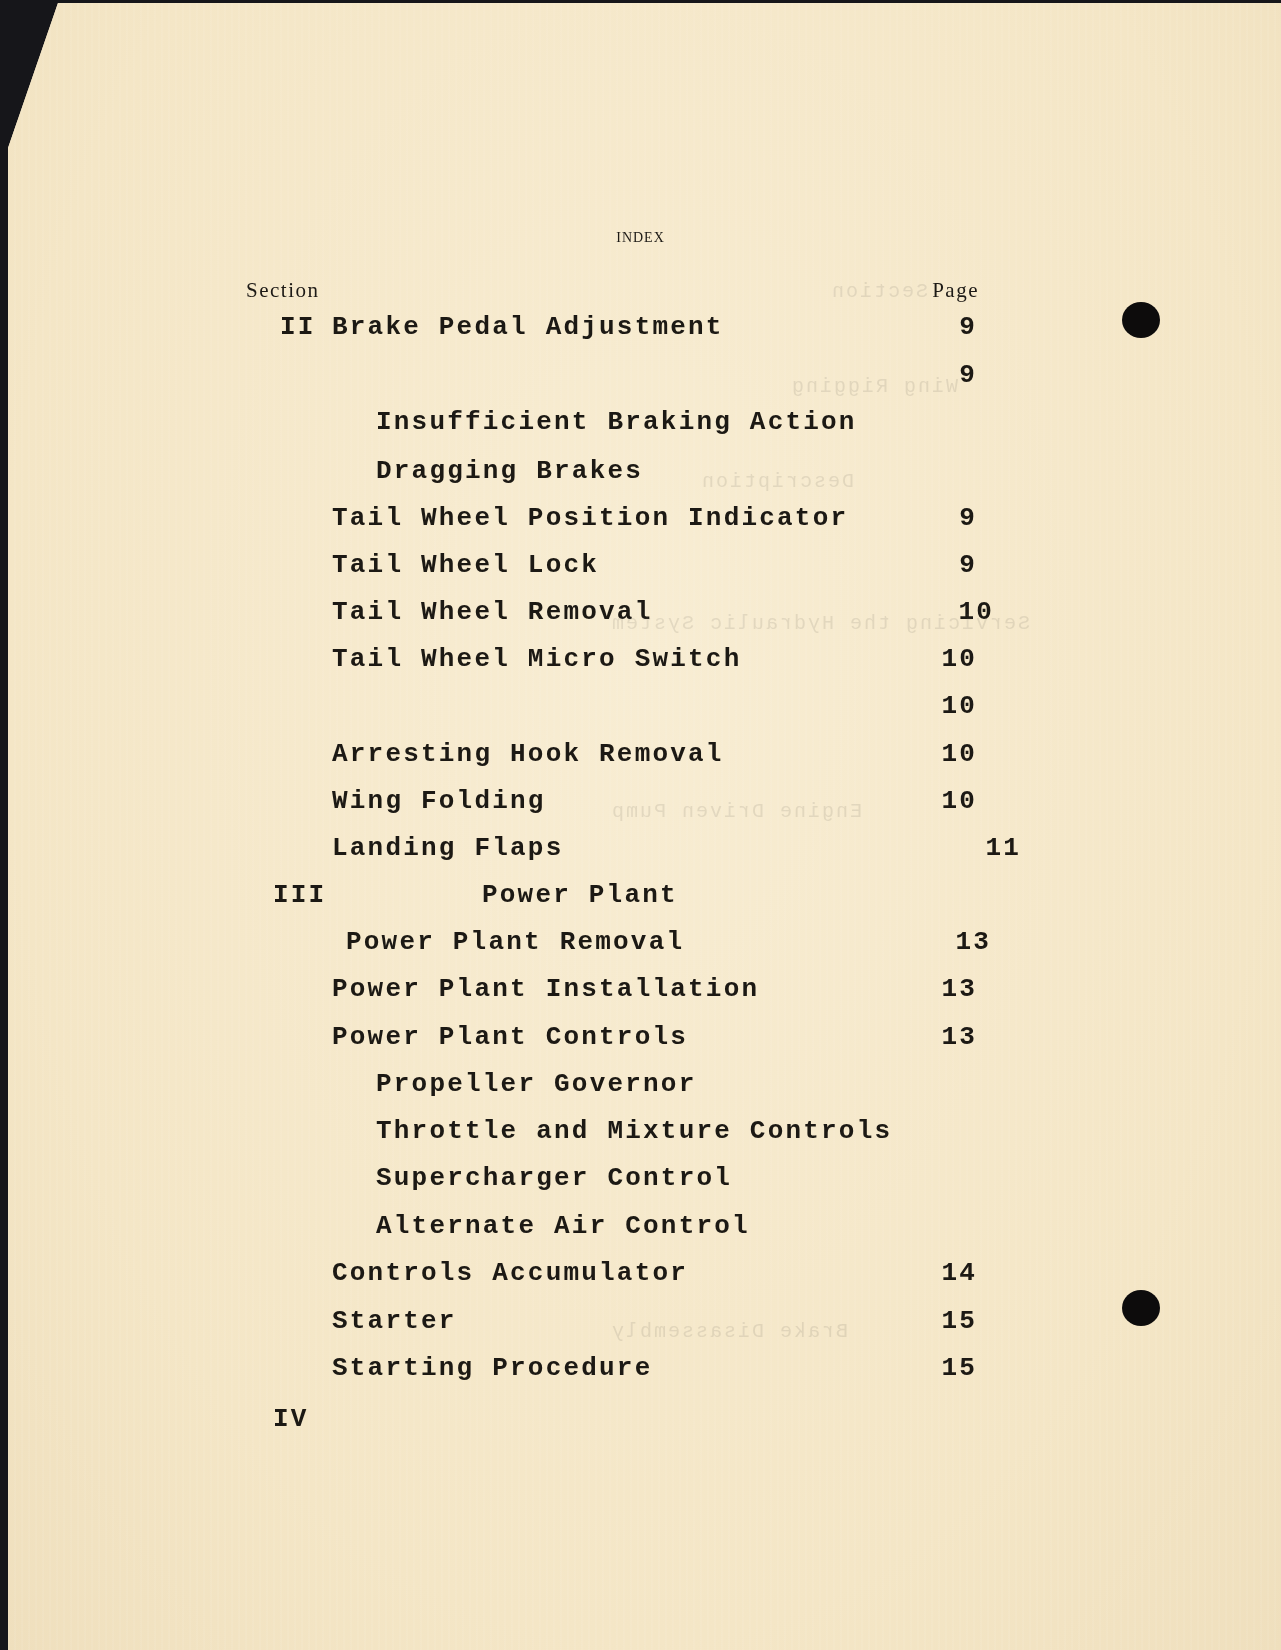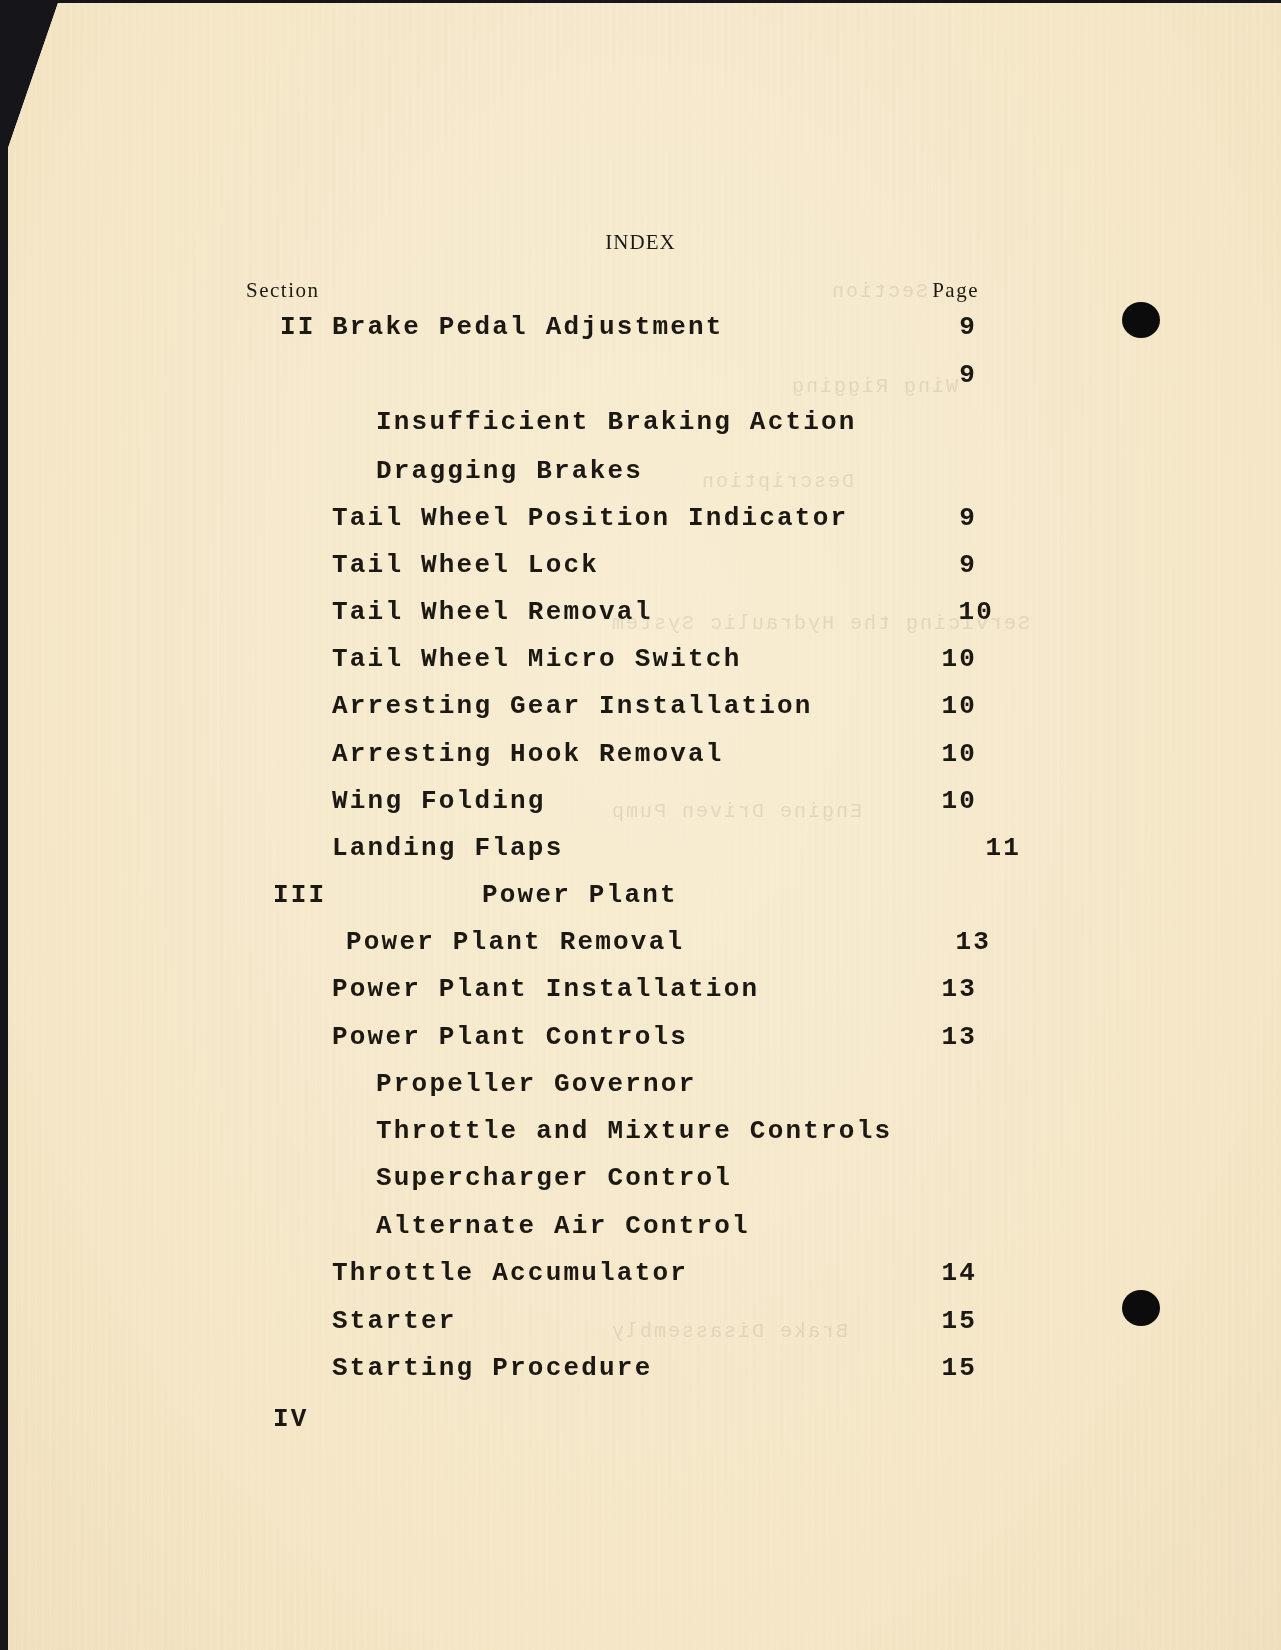--- a/index.html
+++ b/index.html
@@ -12,21 +12,21 @@
     position: absolute; left: 0; top: 0; width: 1281px; height: 1650px;
     background: #f6e9cc;
     background-image:
       linear-gradient(90deg, rgba(255,255,255,0.0) 0px, rgba(255,255,255,0.12) 1px, rgba(0,0,0,0) 2px),
       radial-gradient(ellipse at 50% 40%, #f8edd3 0%, #f4e6c6 70%, #efdfbd 100%);
     background-size: 7px 100%, 100% 100%;
     clip-path: polygon(58px 3px, 1281px 3px, 1281px 1650px, 8px 1650px, 8px 148px);
   }
   .title {
     position: absolute; top: 230px; left: 0; width: 100%;
-    text-align: center; font-size: 21px; color: #1d1a16;
+    text-align: center; font-size: 14px; color: #1d1a16;
     font-family: "Liberation Serif", "DejaVu Serif", serif;
     letter-spacing: 1px;
   }
   .hdr-section, .hdr-page {
     position: absolute; top: 278px; font-size: 21px; color: #1d1a16;
     font-family: "Liberation Serif", "DejaVu Serif", serif;
     letter-spacing: 1.5px;
   }
   .hdr-section { left: 246px; }
   .hdr-page { right: 302px; }
@@ -91,21 +91,20 @@
         <span class="label" style="left: 332px;">Tail Wheel Removal</span>
         <span class="pg">10</span>
       </div>
       <div class="row" style="top: 644px;">
         <span class="num"></span>
         <span class="label" style="left: 332px;">Tail Wheel Micro Switch</span>
         <span class="pg">10</span>
       </div>
       <div class="row" style="top: 691px;">
         <span class="num"></span>
-        <span class="label" style="left: 332px;">Arresting Gear Installation</span>
         <span class="pg">10</span>
       </div>
       <div class="row" style="top: 739px;">
         <span class="num"></span>
         <span class="label" style="left: 332px;">Arresting Hook Removal</span>
         <span class="pg">10</span>
       </div>
       <div class="row" style="top: 786px;">
         <span class="num"></span>
         <span class="label" style="left: 332px;">Wing Folding</span>
@@ -151,21 +150,21 @@
         <span class="label" style="left: 376px;">Supercharger Control</span>
         <span class="pg"></span>
       </div>
       <div class="row" style="top: 1211px;">
         <span class="num"></span>
         <span class="label" style="left: 376px;">Alternate Air Control</span>
         <span class="pg"></span>
       </div>
       <div class="row" style="top: 1258px;">
         <span class="num"></span>
-        <span class="label" style="left: 332px;">Throttle Accumulator</span>
+        <span class="label" style="left: 332px;">Controls Accumulator</span>
         <span class="pg">14</span>
       </div>
       <div class="row" style="top: 1306px;">
         <span class="num"></span>
         <span class="label" style="left: 332px;">Starter</span>
         <span class="pg">15</span>
       </div>
       <div class="row" style="top: 1353px;">
         <span class="num"></span>
         <span class="label" style="left: 332px;">Starting Procedure</span>

